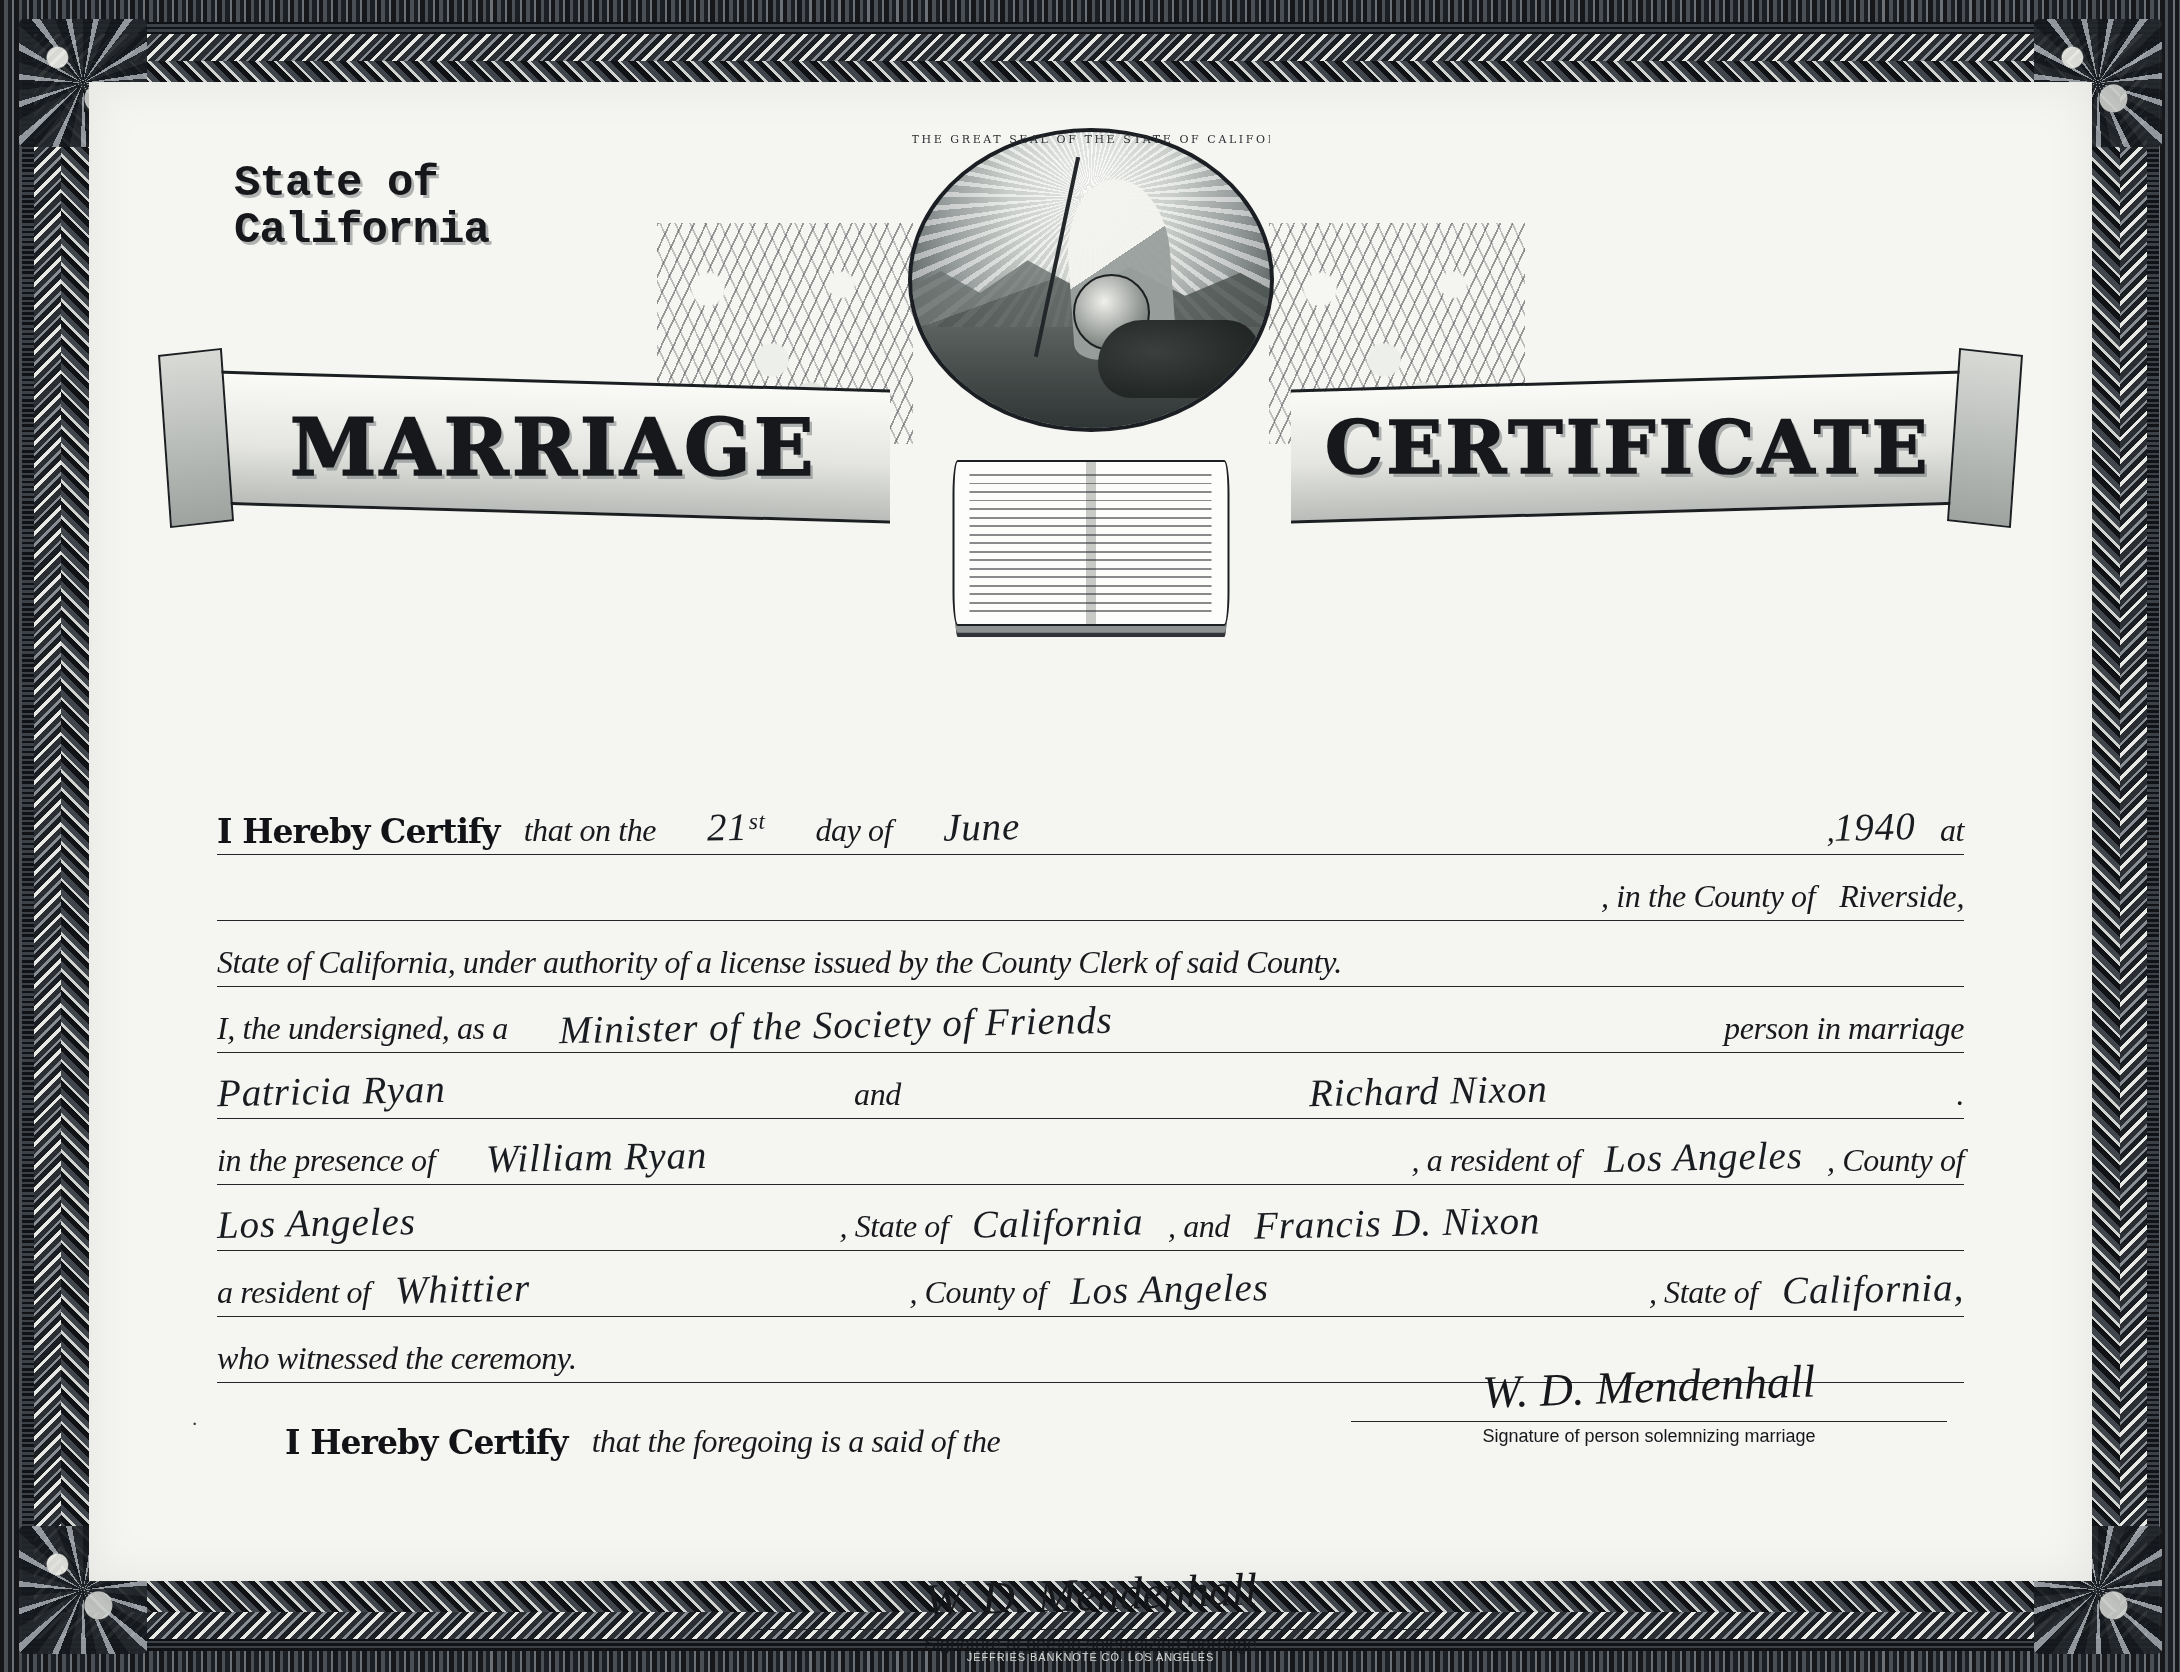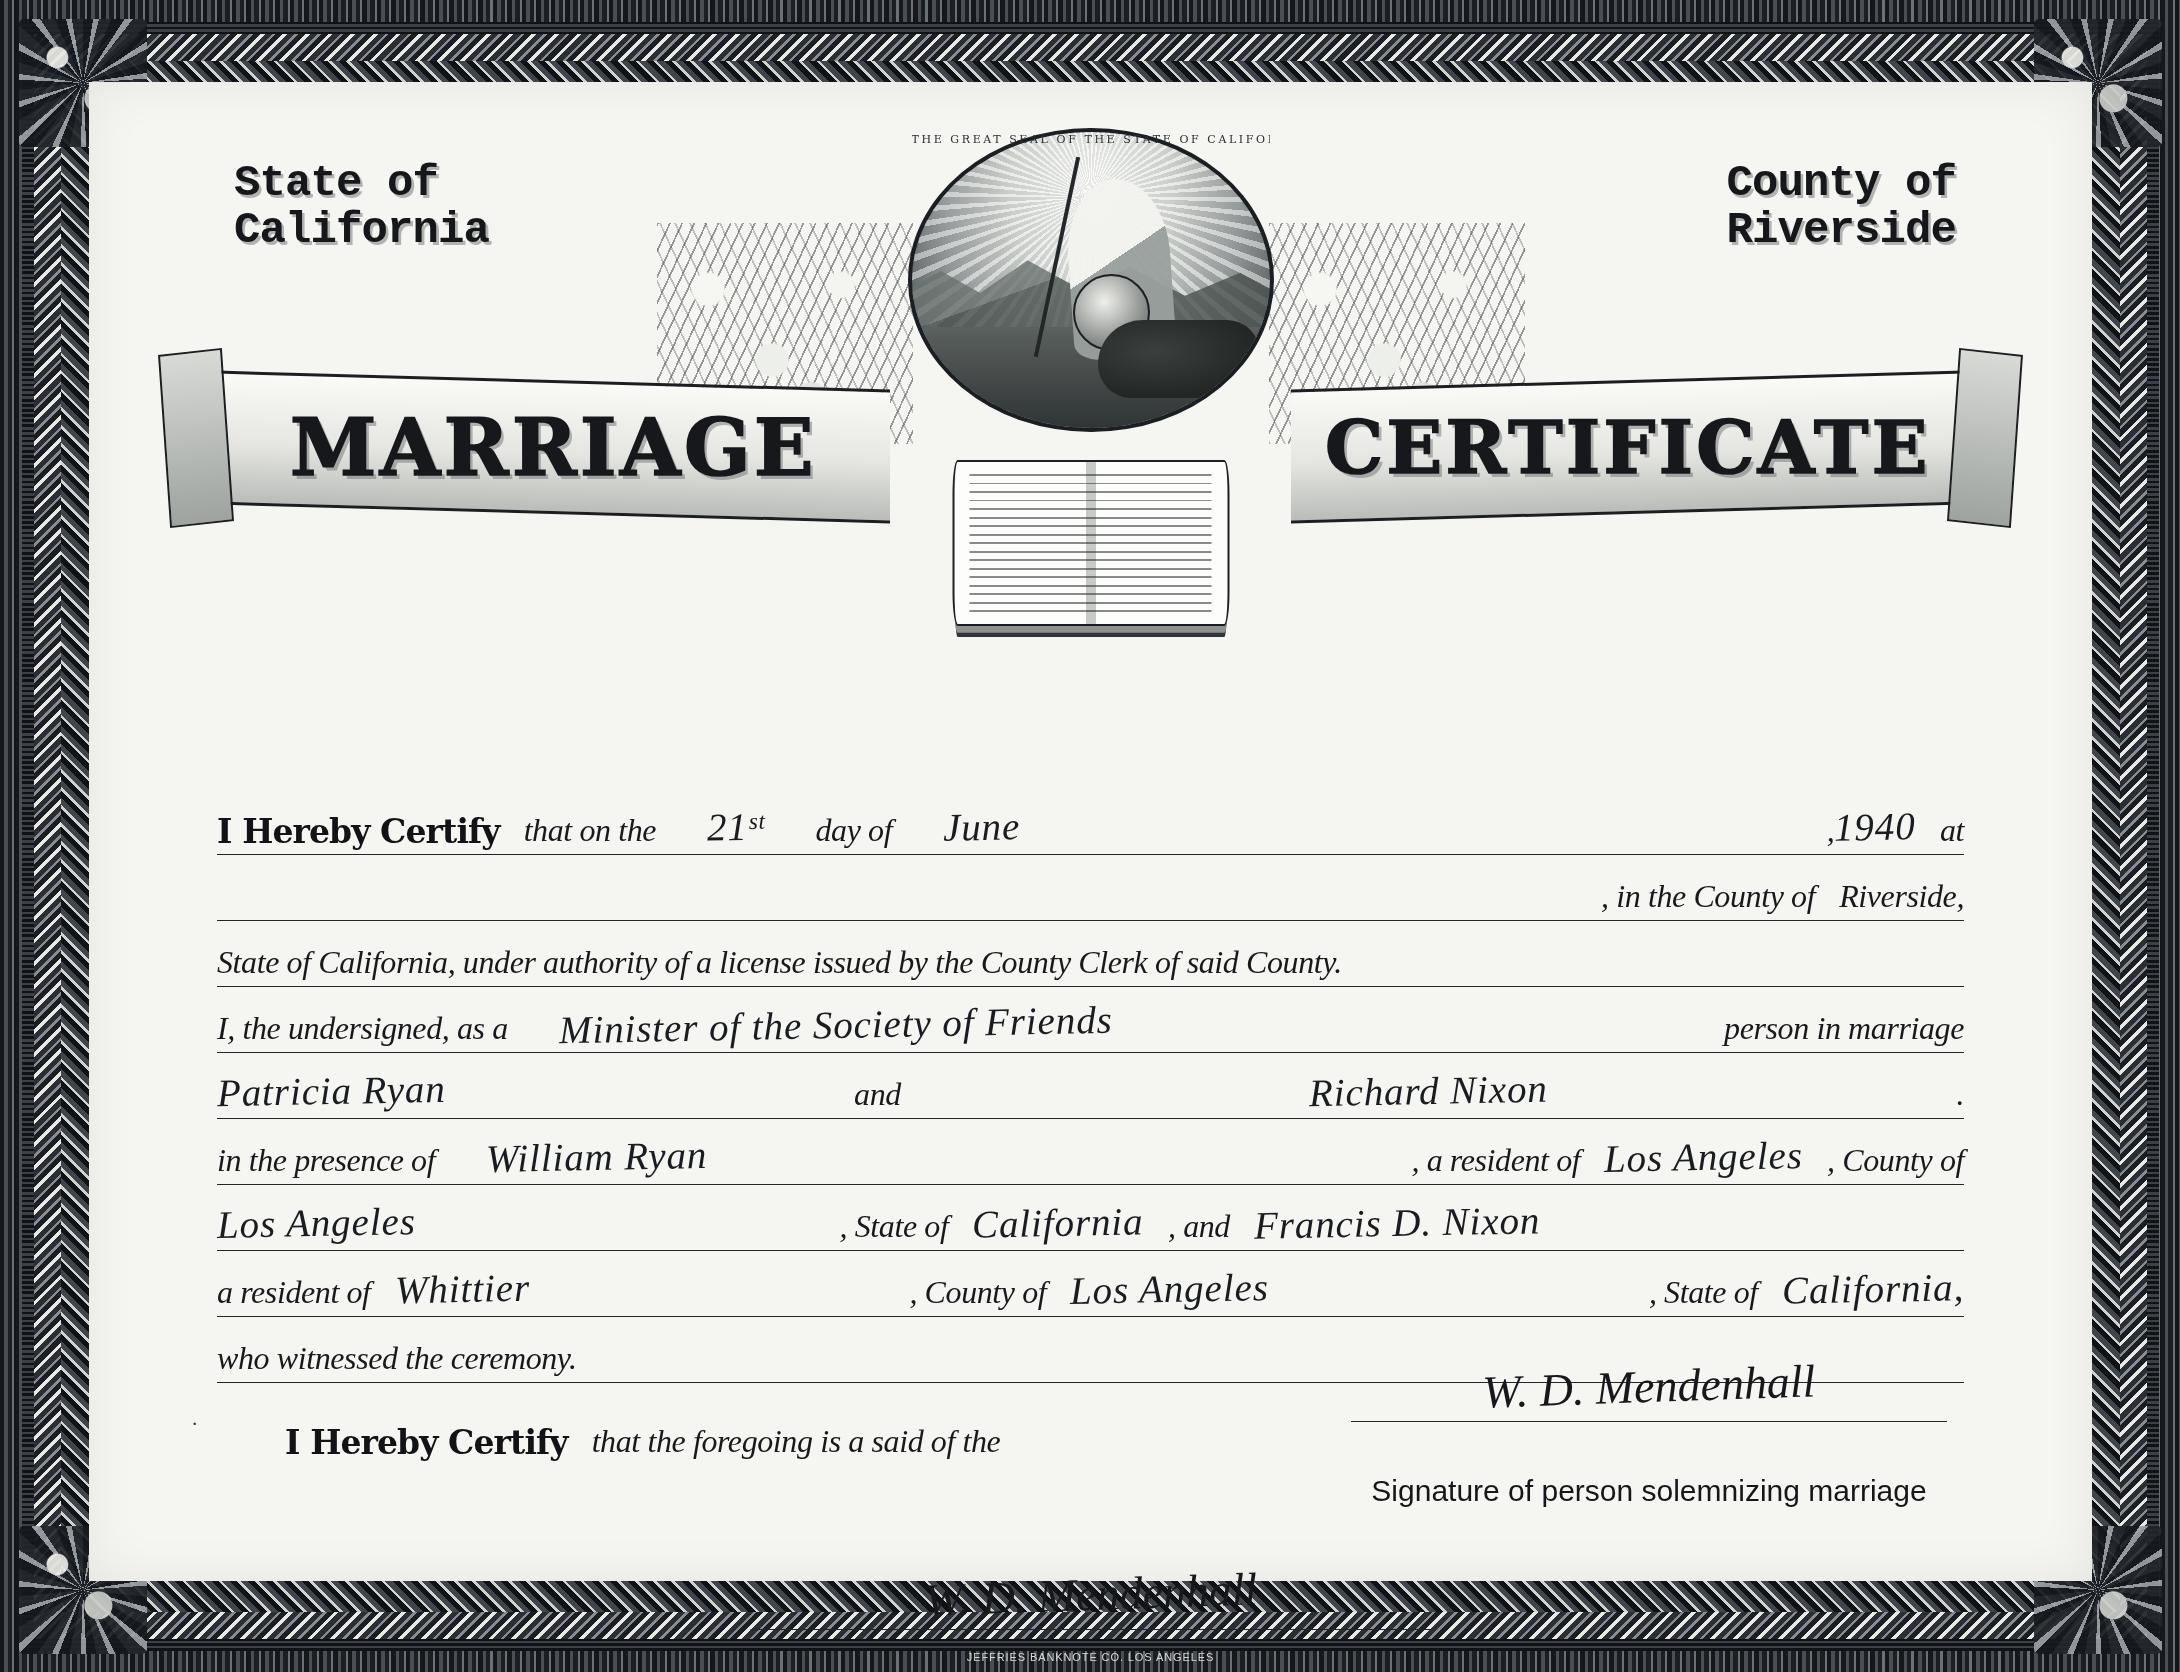--- a/index.html
+++ b/index.html
@@ -283,24 +283,23 @@
     transform: rotate(-2deg);
     padding-bottom: 3.4px;
     white-space: nowrap;
   }
   .sig-block .rule {
     border-bottom: 1.7px solid #232629;
     height: 5.1px;
   }
   .sig-block .caption {
     font-family: "Liberation Sans", sans-serif;
-    font-size: 30px;
+    font-size: 18px;
     color: #15171a;
     padding-top: 3.4px;
-    margin-top: 48px;
   }
   .sig-top { right: 145px; top: 1278px; width: 596px; }
   .sig-bottom { left: 50%; transform: translateX(-50%); top: 1486px; width: 681px; }
 
   .footer-imprint {
     position: absolute;
     left: 50%;
     transform: translateX(-50%);
     bottom: 10.2px;
     font-family: "Liberation Sans", sans-serif;
@@ -329,24 +328,20 @@
   <div class="corner tl"></div>
   <div class="corner tr"></div>
   <div class="corner bl"></div>
   <div class="corner br"></div>
 
   <div class="paper">
 
     <div class="state-of">
       <div>State of</div>
       <div>California</div>
-    </div>
-    <div class="county-of">
-      <div>County of</div>
-      <div>Riverside</div>
     </div>
 
     <div class="vignette">
       <div class="flora left"></div>
       <div class="flora right"></div>
       <div class="seal-oval">
         <div class="rays"></div>
         <div class="mountains"></div>
         <div class="ground"></div>
         <div class="spear"></div>

